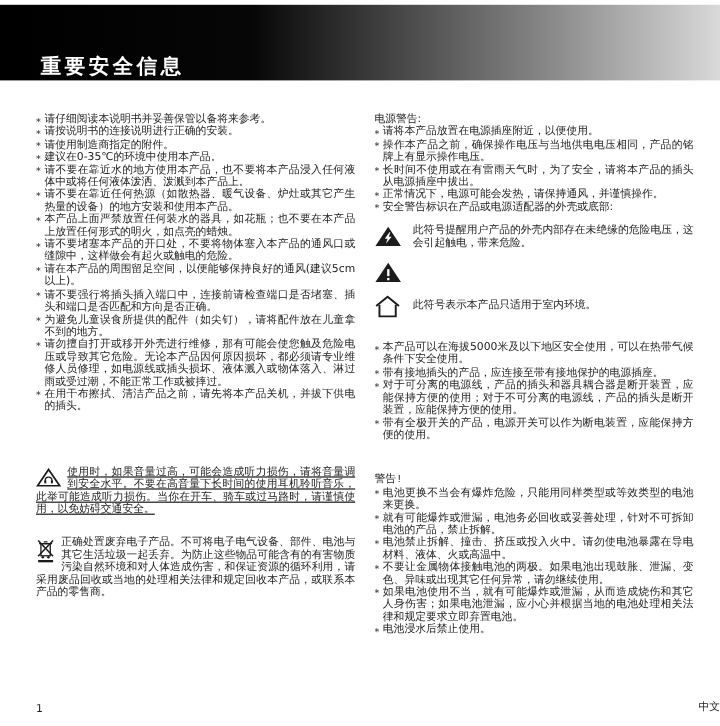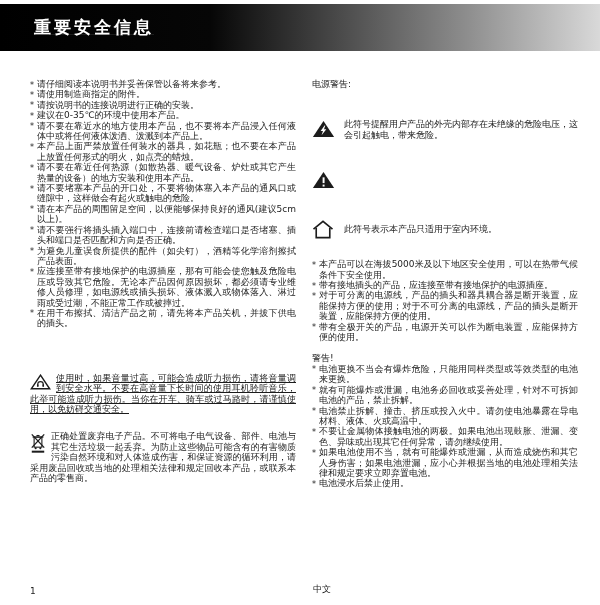--- a/index.html
+++ b/index.html
@@ -7,23 +7,23 @@
     width:600px; height:605px;
     background:#ffffff;
     font-family:"DejaVu Sans","Liberation Sans",sans-serif;
     color:#1c1c1c;
     position:relative;
     overflow:hidden;
   }
   
   .header-bar {
     margin-top:4px;
-    height:47px;
+    height:63px;
     background:linear-gradient(to right,#000000 0%,#060606 35%,#8e8e8e 78%,#d9d9d9 100%);
-    display:flex; align-items:center;text-decoration:underline;
+    display:flex; align-items:flex-end;
   }
   .header-bar h1 {
     margin:0 0 0 34px;
     color:#ffffff;
     font-size:17px;
     font-weight:bold;
     letter-spacing:3px;
   }
   
   .columns {
@@ -39,59 +39,59 @@
   }
   ul.bullets { list-style:none; margin:0; padding:0; }
   ul.bullets li { position:relative; padding-left:7px; margin:0; }
   ul.bullets li::before { content:"*"; position:absolute; left:0; top:1.5px; font-size:8px; }
   
   .volume-para { margin-top:44px;text-decoration:underline; }
   .weee-para   { margin-top:17px; }
   .float-icon  { float:left; margin:1px 5px 1px 0; }
   
   .sec-heading { margin:0; }
-  .symbol-row  { display:flex; gap:8px; margin-top:30px; }
+  .symbol-row  { display:flex; gap:8px; margin-top:9px; }
   .symbol-row .sicon { flex:0 0 24px; padding-top:1px; }
   .symbol-row .stext { flex:1; }
   .house-row   { align-items:center; }
   .general-bullets { margin-top:20px !important; }
-  .warn-heading { margin-top:11px; }
+  .warn-heading { margin-top:27px;font-family:Liberation Mono, monospace; }
   .warn-bullets { margin-top:0 !important; }
   
   .footer {
     position:absolute; bottom:9px; left:0; right:0;
     font-size:9px;
   }
   .footer .page-num { position:absolute; left:30px; bottom:0; }
-  .footer .lang { display:block; text-align:center;padding-left:44px; }
+  .footer .lang { display:block; text-align:right;padding-left:44px; }
   svg { display:block; }
 </style>
 </head>
 <body>
 
 <div class="header-bar">
   <h1>重要安全信息</h1>
 </div>
 
 <div class="columns">
 
   <div class="col">
     <ul class="bullets">
       <li>请仔细阅读本说明书并妥善保管以备将来参考。</li>
+      <li>请按说明书的连接说明进行正确的安装。</li>
       <li>请使用制造商指定的附件。</li>
-      <li>请按说明书的连接说明进行正确的安装。</li>
       <li>建议在0-35℃的环境中使用本产品。</li>
       <li>请不要在靠近水的地方使用本产品，也不要将本产品浸入任何液体中或将任何液体泼洒、泼溅到本产品上。</li>
+      <li>请不要在靠近任何热源（如散热器、暖气设备、炉灶或其它产生热量的设备）的地方安装和使用本产品。</li>
       <li>本产品上面严禁放置任何装水的器具，如花瓶；也不要在本产品上放置任何形式的明火，如点亮的蜡烛。</li>
-      <li>请不要在靠近任何热源（如散热器、暖气设备、炉灶或其它产生热量的设备）的地方安装和使用本产品。</li>
       <li>请不要堵塞本产品的开口处，不要将物体塞入本产品的通风口或缝隙中，这样做会有起火或触电的危险。</li>
       <li>请在本产品的周围留足空间，以便能够保持良好的通风(建议5cm以上)。</li>
       <li>请不要强行将插头插入端口中，连接前请检查端口是否堵塞、插头和端口是否匹配和方向是否正确。</li>
-      <li>为避免儿童误食所提供的配件（如尖钉），酒精等化学溶剂擦拭产品表面。</li>
-      <li>应连接至带有接地保护的电源插座，那有可能会使您触及危险电压或导致其它危险。无论本产品因何原因损坏，都必须请专业维修人员修理，如电源线或插头损坏、液体溅入或物体落入、淋过雨或受过潮，不能正常工作或被摔过。</li>
+      <li>为避免儿童误食所提供的配件（如尖钉），请将配件放在儿童拿不到的地方。</li>
+      <li>请勿擅自打开或移开外壳进行维修，那有可能会使您触及危险电压或导致其它危险。无论本产品因何原因损坏，都必须请专业维修人员修理，如电源线或插头损坏、液体溅入或物体落入、淋过雨或受过潮，不能正常工作或被摔过。</li>
       <li>在用干布擦拭、清洁产品之前，请先将本产品关机，并拔下供电的插头。</li>
     </ul>
 
     <div class="volume-para">
       <span class="float-icon">
         <svg width="21" height="16" viewBox="0 0 26 20">
           <path d="M13 1.5 L24.5 18.5 L1.5 18.5 Z" fill="none" stroke="#1c1c1c" stroke-width="1.8"></path>
           <path d="M9.5 15 v-2 a3.5 3.5 0 0 1 7 0 v2" fill="none" stroke="#1c1c1c" stroke-width="1.4"></path>
           <rect x="8.6" y="13" width="2" height="3" fill="#1c1c1c"></rect>
           <rect x="15.4" y="13" width="2" height="3" fill="#1c1c1c"></rect>
@@ -112,20 +112,27 @@
           <line x1="18" y1="3" x2="2" y2="20" stroke="#1c1c1c" stroke-width="1.6"></line>
           <rect x="2" y="24" width="16" height="2.6" fill="#1c1c1c"></rect>
         </svg>
       </span>
       <span>正确处置废弃电子产品。不可将电子电气设备、部件、电池与其它生活垃圾一起丢弃。为防止这些物品可能含有的有害物质污染自然环境和对人体造成伤害，和保证资源的循环利用，请采用废品回收或当地的处理相关法律和规定回收本产品，或联系本产品的零售商。</span>
     </div>
   </div>
 
   <div class="col">
     <p class="sec-heading">电源警告:</p>
+    <ul class="bullets">
+      <li>请将本产品放置在电源插座附近，以便使用。</li>
+      <li>操作本产品之前，确保操作电压与当地供电电压相同，产品的铭牌上有显示操作电压。</li>
+      <li>长时间不使用或在有雷雨天气时，为了安全，请将本产品的插头从电源插座中拔出。</li>
+      <li>正常情况下，电源可能会发热，请保持通风，并谨慎操作。</li>
+      <li>安全警告标识在产品或电源适配器的外壳或底部:</li>
+    </ul>
 
     <div class="symbol-row">
       <span class="sicon">
         <svg width="23" height="18" viewBox="0 0 26 20">
           <path d="M13 1 L25 19 L1 19 Z" fill="#1c1c1c"></path>
           <path d="M14.2 6 L9.8 12.2 h2.6 L10.8 17 L16.2 10.4 h-2.6 L15 6 Z" fill="#ffffff"></path>
         </svg>
       </span>
       <span class="stext">此符号提醒用户产品的外壳内部存在未绝缘的危险电压，这会引起触电，带来危险。</span>
     </div>

